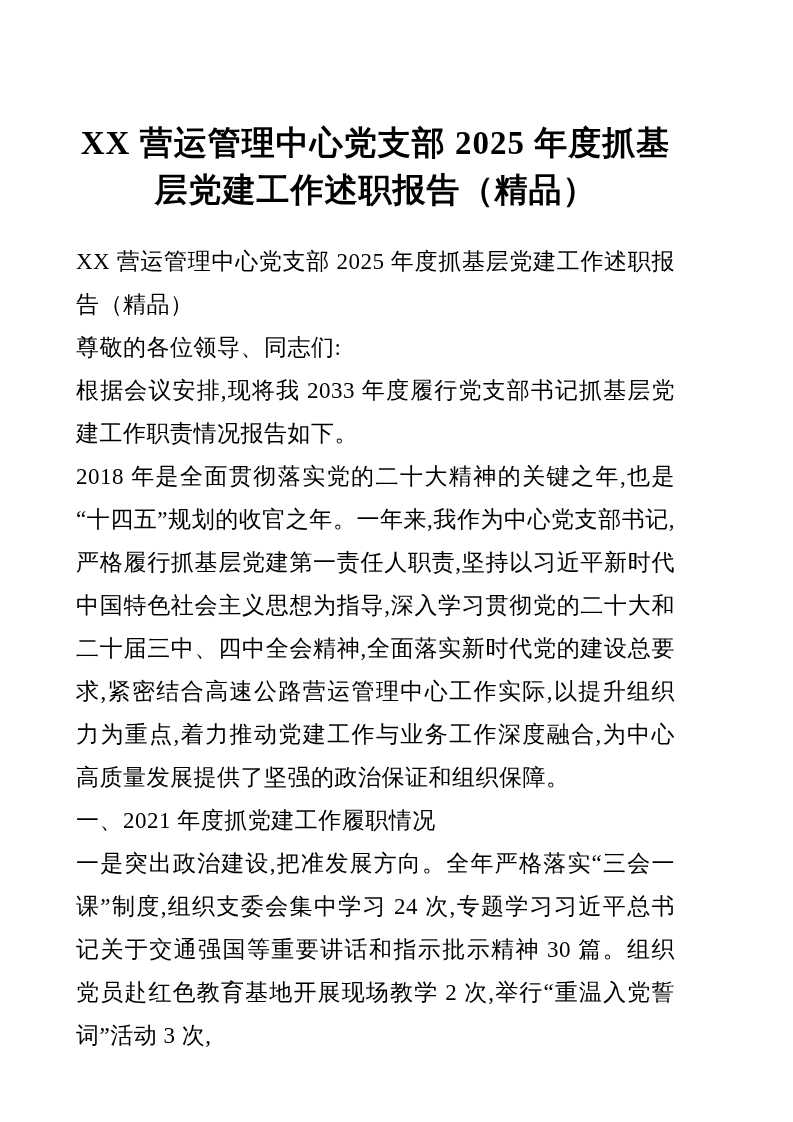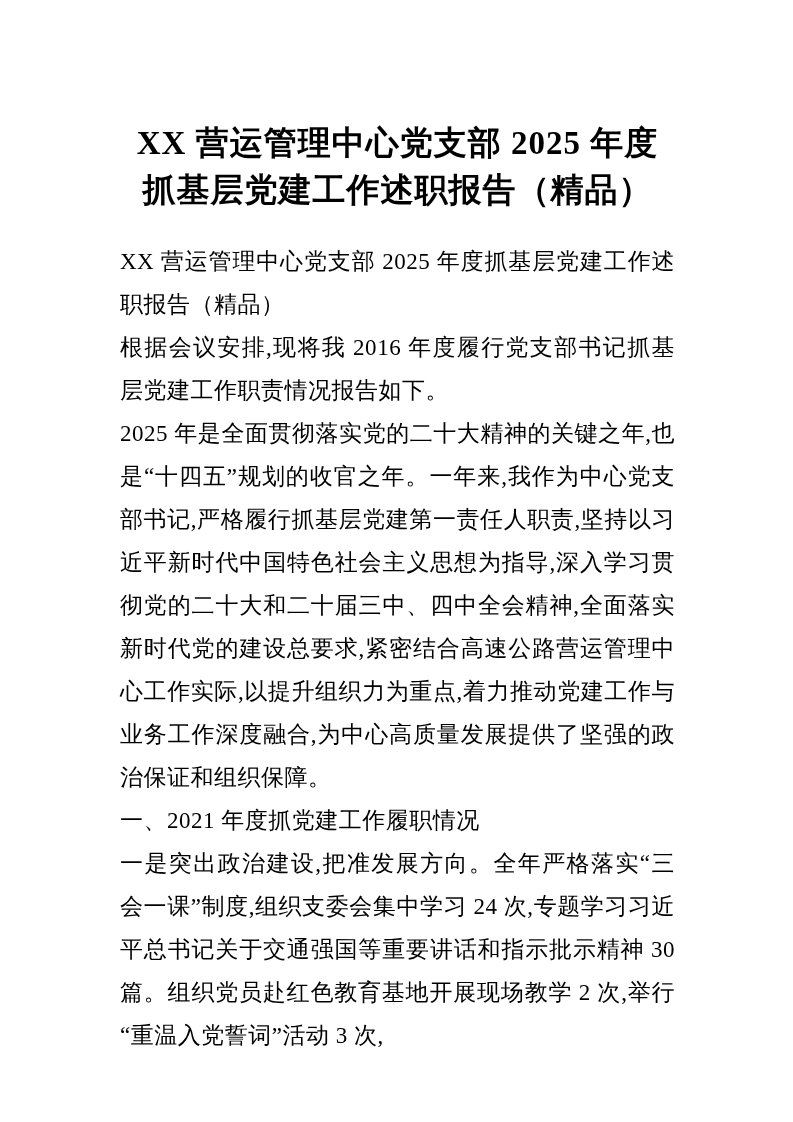--- a/index.html
+++ b/index.html
@@ -12,21 +12,21 @@
     width: 793px;
     height: 1122px;
     overflow: hidden;
     font-family: "Liberation Serif", serif;
   }
   .page {
     box-sizing: border-box;
     width: 793px;
     height: 1122px;
     background: #ffffff;
-    padding: 120px 118px 0 120px;
+    padding: 120px 118px 0 76px;
   }
   .doc-title {
     margin: 0;
     font-family: "Liberation Serif", serif;
     font-weight: 700;
     font-size: 33px;
     line-height: 47px;
     text-align: center;
     letter-spacing: 1px;
   }
@@ -45,18 +45,19 @@
     word-break: break-all;
   }
 </style>
 </head>
 <body>
 
 <div class="page">
   <h1 class="doc-title">XX 营运管理中心党支部 2025 年度抓基层党建工作述职报告（精品）</h1>
   <div class="doc-body">
     <p>XX 营运管理中心党支部 2025 年度抓基层党建工作述职报告（精品）</p>
-    <p>根据会议安排,现将我 2016 年度履行党支部书记抓基层党建工作职责情况报告如下。</p>
-    <p>2025 年是全面贯彻落实党的二十大精神的关键之年,也是“十四五”规划的收官之年。一年来,我作为中心党支部书记,严格履行抓基层党建第一责任人职责,坚持以习近平新时代中国特色社会主义思想为指导,深入学习贯彻党的二十大和二十届三中、四中全会精神,全面落实新时代党的建设总要求,紧密结合高速公路营运管理中心工作实际,以提升组织力为重点,着力推动党建工作与业务工作深度融合,为中心高质量发展提供了坚强的政治保证和组织保障。</p>
+    <p>尊敬的各位领导、同志们:</p>
+    <p>根据会议安排,现将我 2033 年度履行党支部书记抓基层党建工作职责情况报告如下。</p>
+    <p>2018 年是全面贯彻落实党的二十大精神的关键之年,也是“十四五”规划的收官之年。一年来,我作为中心党支部书记,严格履行抓基层党建第一责任人职责,坚持以习近平新时代中国特色社会主义思想为指导,深入学习贯彻党的二十大和二十届三中、四中全会精神,全面落实新时代党的建设总要求,紧密结合高速公路营运管理中心工作实际,以提升组织力为重点,着力推动党建工作与业务工作深度融合,为中心高质量发展提供了坚强的政治保证和组织保障。</p>
     <p>一、2021 年度抓党建工作履职情况</p>
     <p>一是突出政治建设,把准发展方向。全年严格落实“三会一课”制度,组织支委会集中学习 24 次,专题学习习近平总书记关于交通强国等重要讲话和指示批示精神 30 篇。组织党员赴红色教育基地开展现场教学 2 次,举行“重温入党誓词”活动 3 次,</p>
   </div>
 </div>
 
 </body></html>

